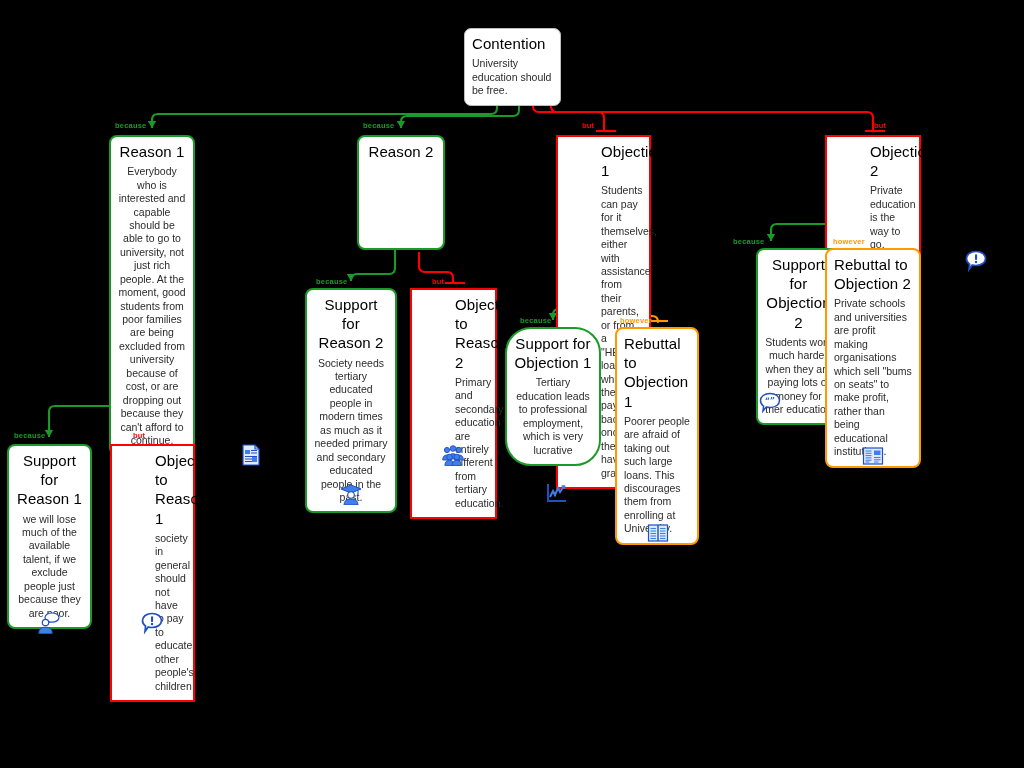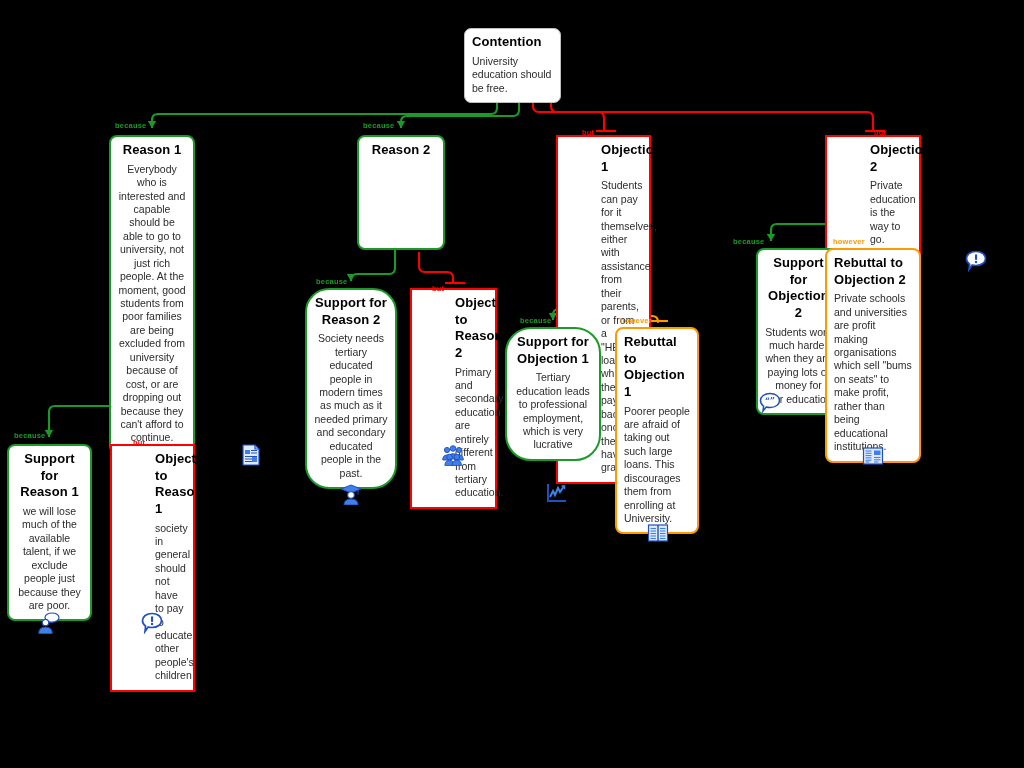--- a/index.html
+++ b/index.html
@@ -23,22 +23,22 @@
 
   
   .node {
     position: absolute;
     background: #ffffff;
     padding: 5px 7px 7px 7px;
     line-height: 1.28;
     color: #1a1a1a;
   }
   .node .title {
-    font-weight: bold;
-    font-size: 13px;
+    font-weight: normal;
+    font-size: 15px;
     color: #000000;
     margin-bottom: 4px;
     letter-spacing: .1px;
   }
   .node .body {
     font-size: 10.5px;
     color: #2b2b2b;
   }
   .node.contention {
     border: 1px solid #bfbfbf;
@@ -62,21 +62,21 @@
   
   .conn-label {
     position: absolute;
     font-size: 7.5px;
     font-weight: bold;
     letter-spacing: .2px;
     white-space: nowrap;
     line-height: 1;
   }
   .conn-label.green  { color: #1a9b27; }
-  .conn-label.red    { color: #ff0000; margin-top: 7px; }
+  .conn-label.red    { color: #ff0000; }
   .conn-label.orange { color: #ff9900; }
 
   
   .ic {
     position: absolute;
     width: 22px; height: 22px;
     line-height: 0;
   }
   .ic svg { display: block; width: 100%; height: 100%; }
 </style>
@@ -155,21 +155,21 @@
         <div class="body">Private schools and universities are profit making organisations which sell "bums on seats" to make profit, rather than being educational institutions.</div>
       </div>
       <div class="node support" style="left: 505px; top: 327px; width: 96px; min-height: 116px; border-radius: 26px;">
         <div class="title">Support for Objection 1</div>
         <div class="body">Tertiary education leads to professional employment, which is very lucrative</div>
       </div>
       <div class="node rebuttal" style="left: 615px; top: 327px; width: 84px; min-height: 155px;">
         <div class="title">Rebuttal to Objection 1</div>
         <div class="body">Poorer people are afraid of taking out such large loans. This discourages them from enrolling at University.</div>
       </div>
-      <div class="node support" style="left: 305px; top: 288px; width: 92px; min-height: 145px; border-radius: 24px;">
+      <div class="node support" style="left: 305px; top: 288px; width: 92px; min-height: 145px;">
         <div class="title">Support for Reason 2</div>
         <div class="body">Society needs tertiary educated people in modern times as much as it needed primary and secondary educated people in the past.</div>
       </div>
       <div class="node objection" style="left: 410px; top: 288px; width: 87px; min-height: 118px;">
         <div class="title">Objection to Reason 2</div>
         <div class="body">Primary and secondary education are entirely different from tertiary education.</div>
       </div>
       <div class="node support" style="left: 7px; top: 444px; width: 85px; min-height: 124px;">
         <div class="title">Support for Reason 1</div>
         <div class="body">we will lose much of the available talent, if we exclude people just because they are poor.</div>

